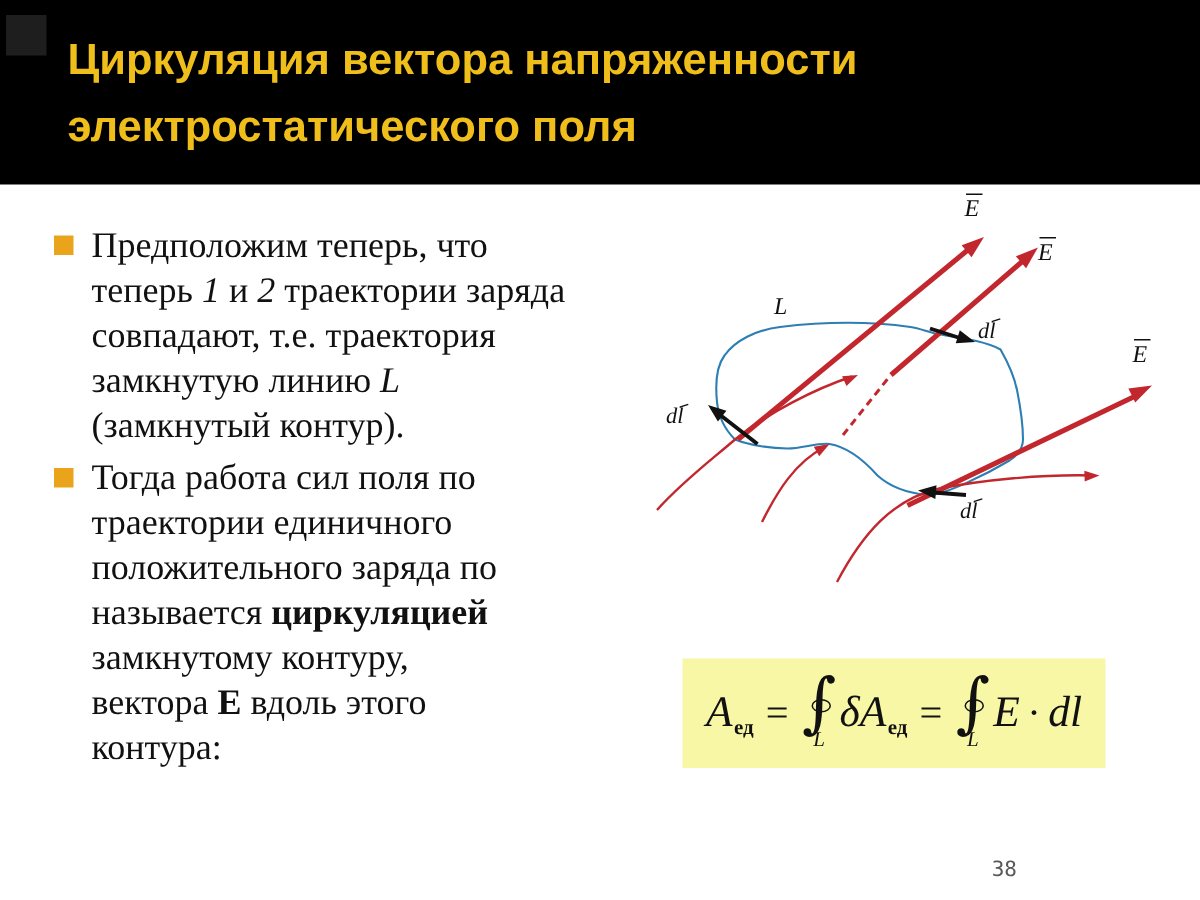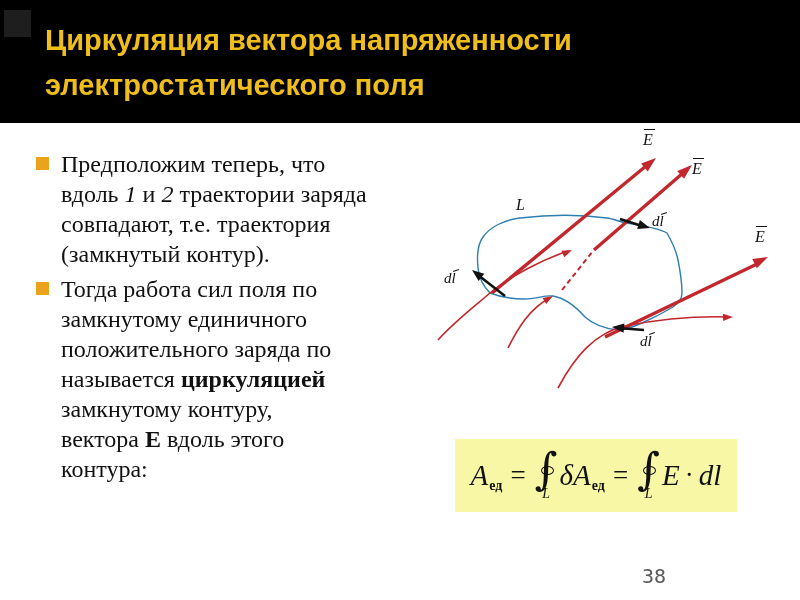--- a/index.html
+++ b/index.html
@@ -59,46 +59,47 @@
   .f-eq{font-size:27px;margin:0 7px;}
   .f-dot{font-size:27px;margin:0 5px;}
   .oint{position:relative;display:inline-flex;flex-direction:column;
         align-items:center;margin:0 2px;}
   .int-glyph{font-family:"DejaVu Serif",serif;font-size:44px;line-height:0.9;}
   .ring{position:absolute;top:17px;left:50%;margin-left:-5.5px;width:11px;
         height:7px;border:1.4px solid #111;border-radius:50%;background:transparent;}
   .int-sub{font-style:italic;font-size:14px;margin-top:-3px;}
 
   
-  .page-number{position:absolute;right:26px;bottom:12px;
-               font-family:"DejaVu Sans Mono",monospace;font-size:20px;
+  .page-number{position:absolute;right:14px;bottom:12px;
+               font-family:"DejaVu Sans Mono",monospace;font-size:14px;
                color:var(--page-num-color,#595959);}
 </style>
 </head>
 <body>
 
 <div class="slide">
 
   <header class="header">
     <div class="corner-square"></div>
     <h1 class="title">Циркуляция вектора напряженности электростатического поля</h1>
   </header>
 
   <ul class="bullets" id="bullet-list">
       <li>
         <span class="marker"></span>
         <div class="bline"><span>Предположим теперь, что</span></div>
-        <div class="bline"><span>вдоль </span><span class="seg-i">1</span><span> и </span><span class="seg-i">2</span><span> траектории заряда</span></div>
+        <div class="bline"><span>теперь </span><span class="seg-i">1</span><span> и </span><span class="seg-i">2</span><span> траектории заряда</span></div>
         <div class="bline"><span>совпадают, т.е. траектория</span></div>
+        <div class="bline"><span>замкнутую линию </span><span class="seg-i">L</span></div>
         <div class="bline"><span>(замкнутый контур).</span></div>
       </li>
       <li>
         <span class="marker"></span>
         <div class="bline"><span>Тогда работа сил поля по</span></div>
-        <div class="bline"><span>замкнутому единичного</span></div>
+        <div class="bline"><span>траектории единичного</span></div>
         <div class="bline"><span>положительного заряда по</span></div>
         <div class="bline"><span>называется </span><span class="seg-b">циркуляцией</span></div>
         <div class="bline"><span>замкнутому контуру,</span></div>
         <div class="bline"><span>вектора </span><span class="seg-b">Е</span><span> вдоль этого</span></div>
         <div class="bline"><span>контура:</span></div>
       </li>
     </ul>
 
   <div class="diagram">
     <svg width="370" height="282" viewBox="0 0 370 282">

